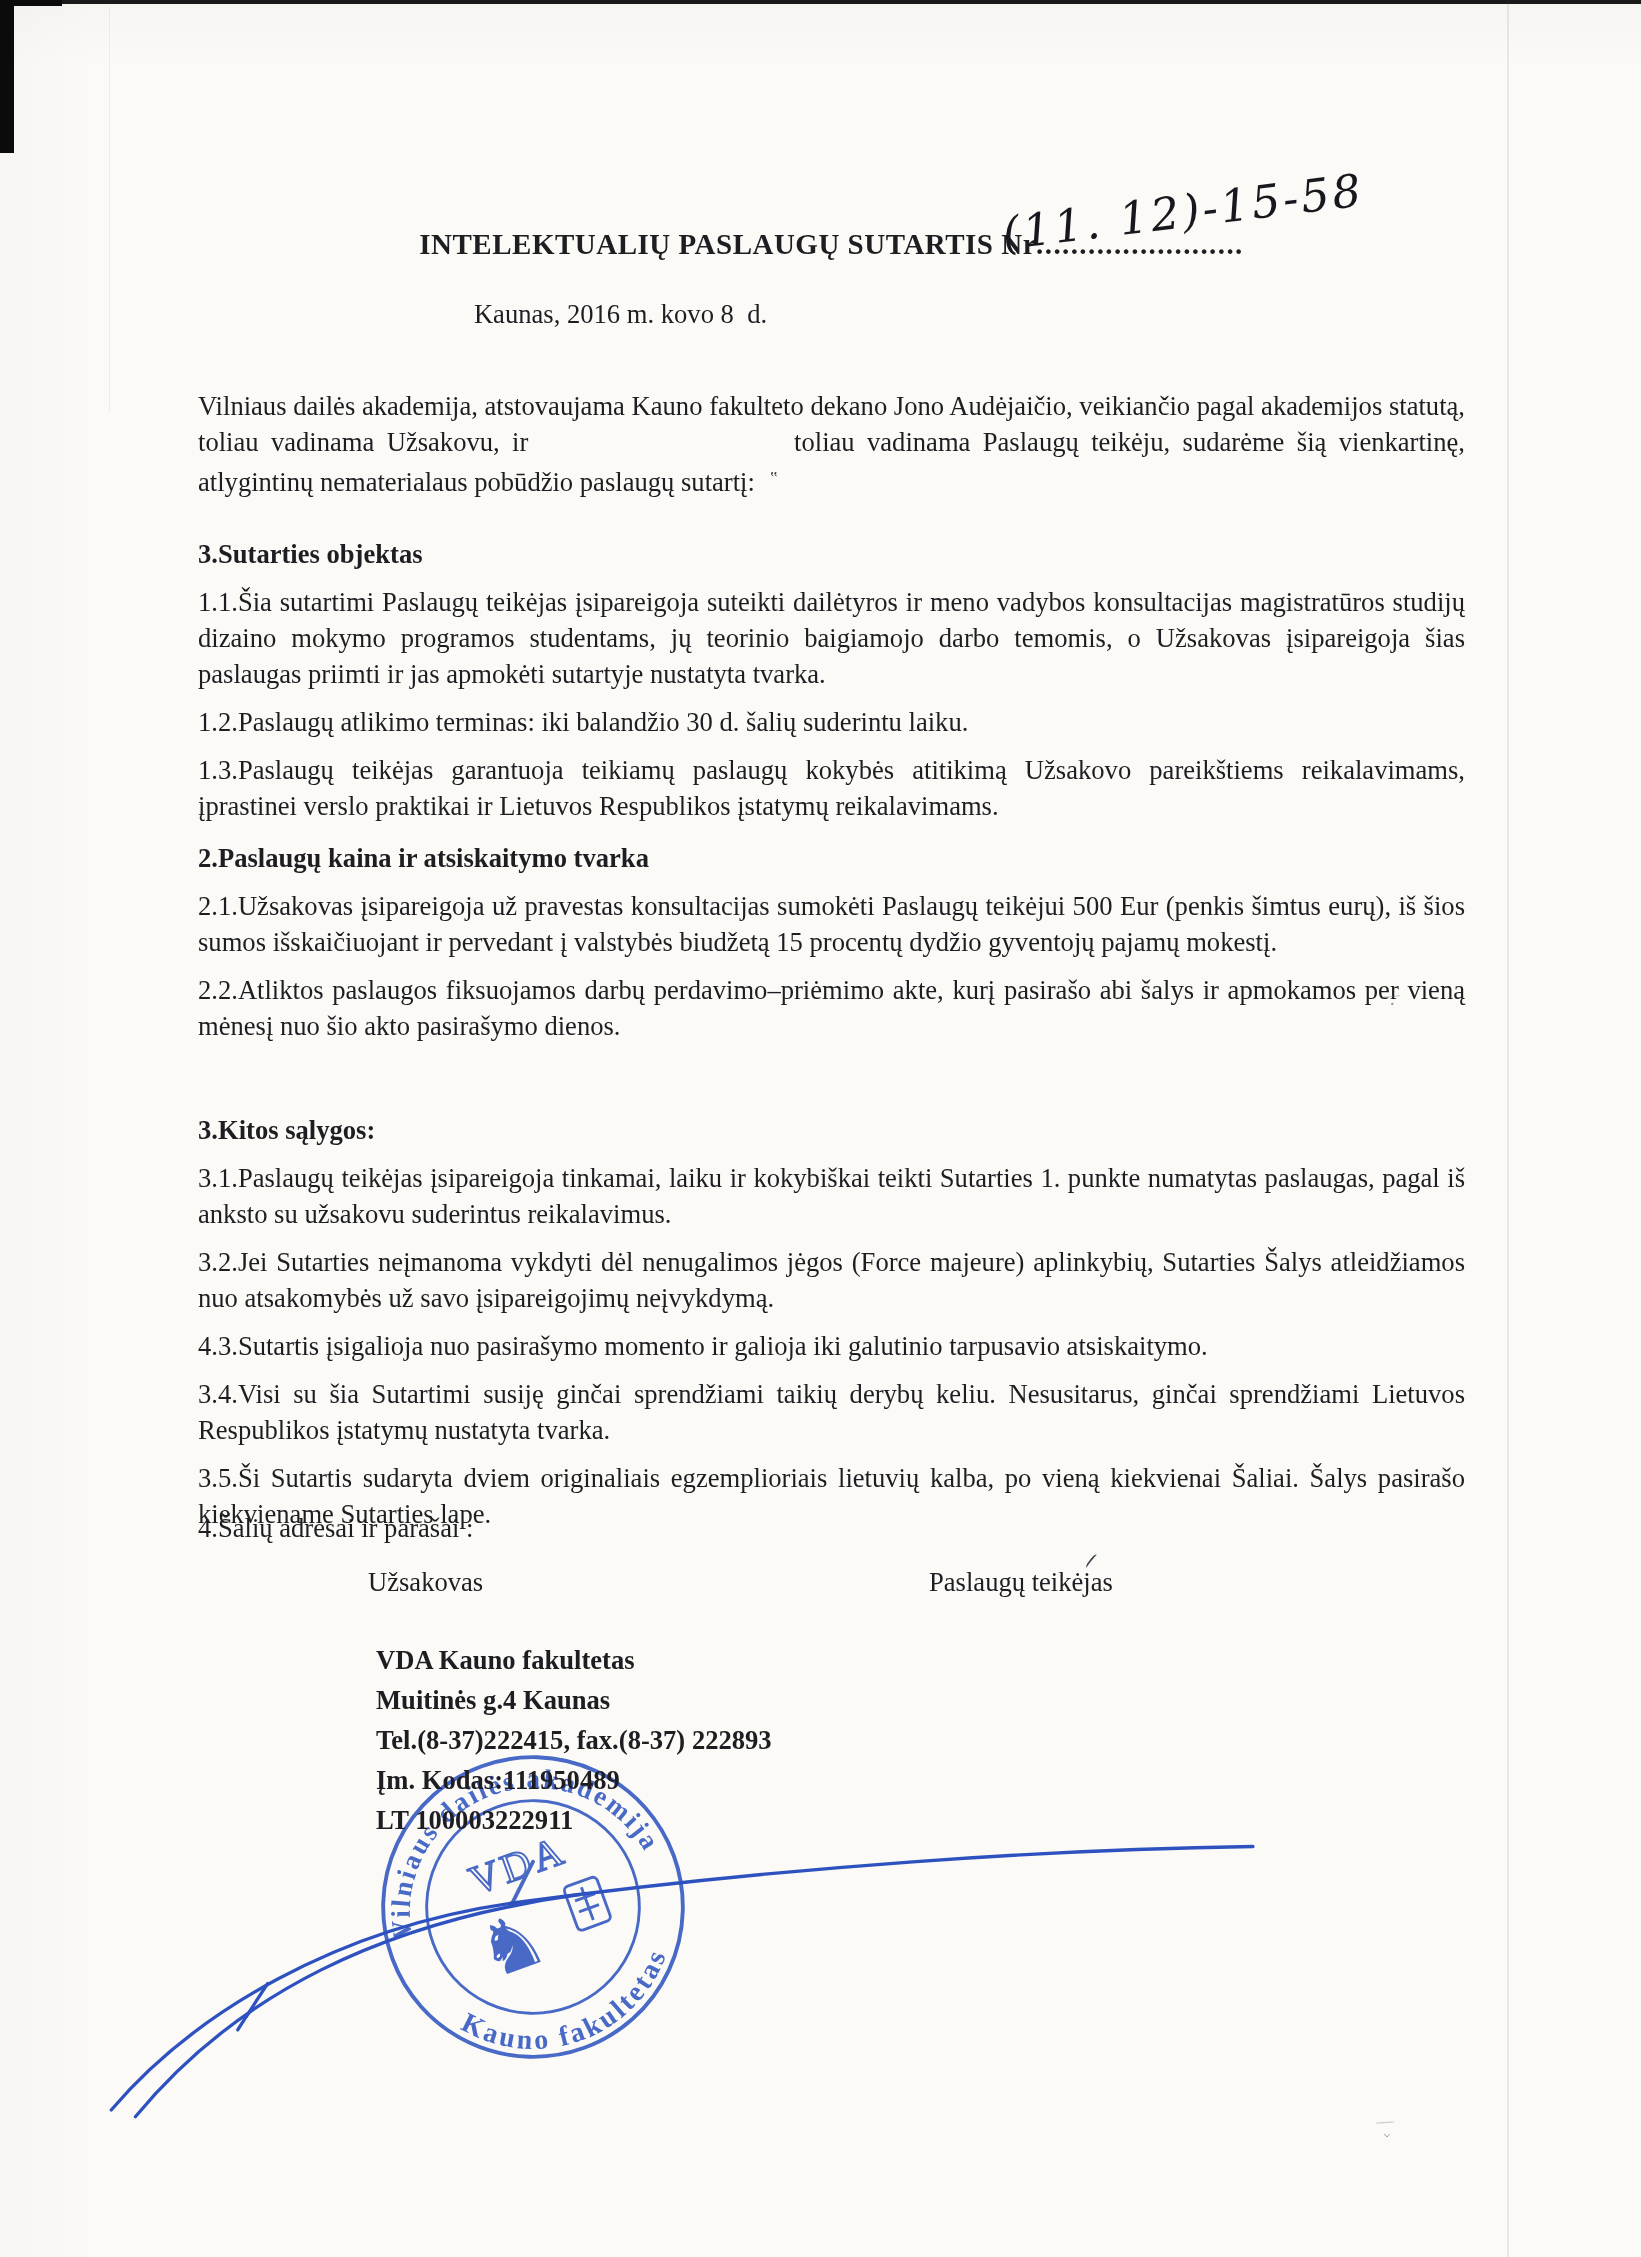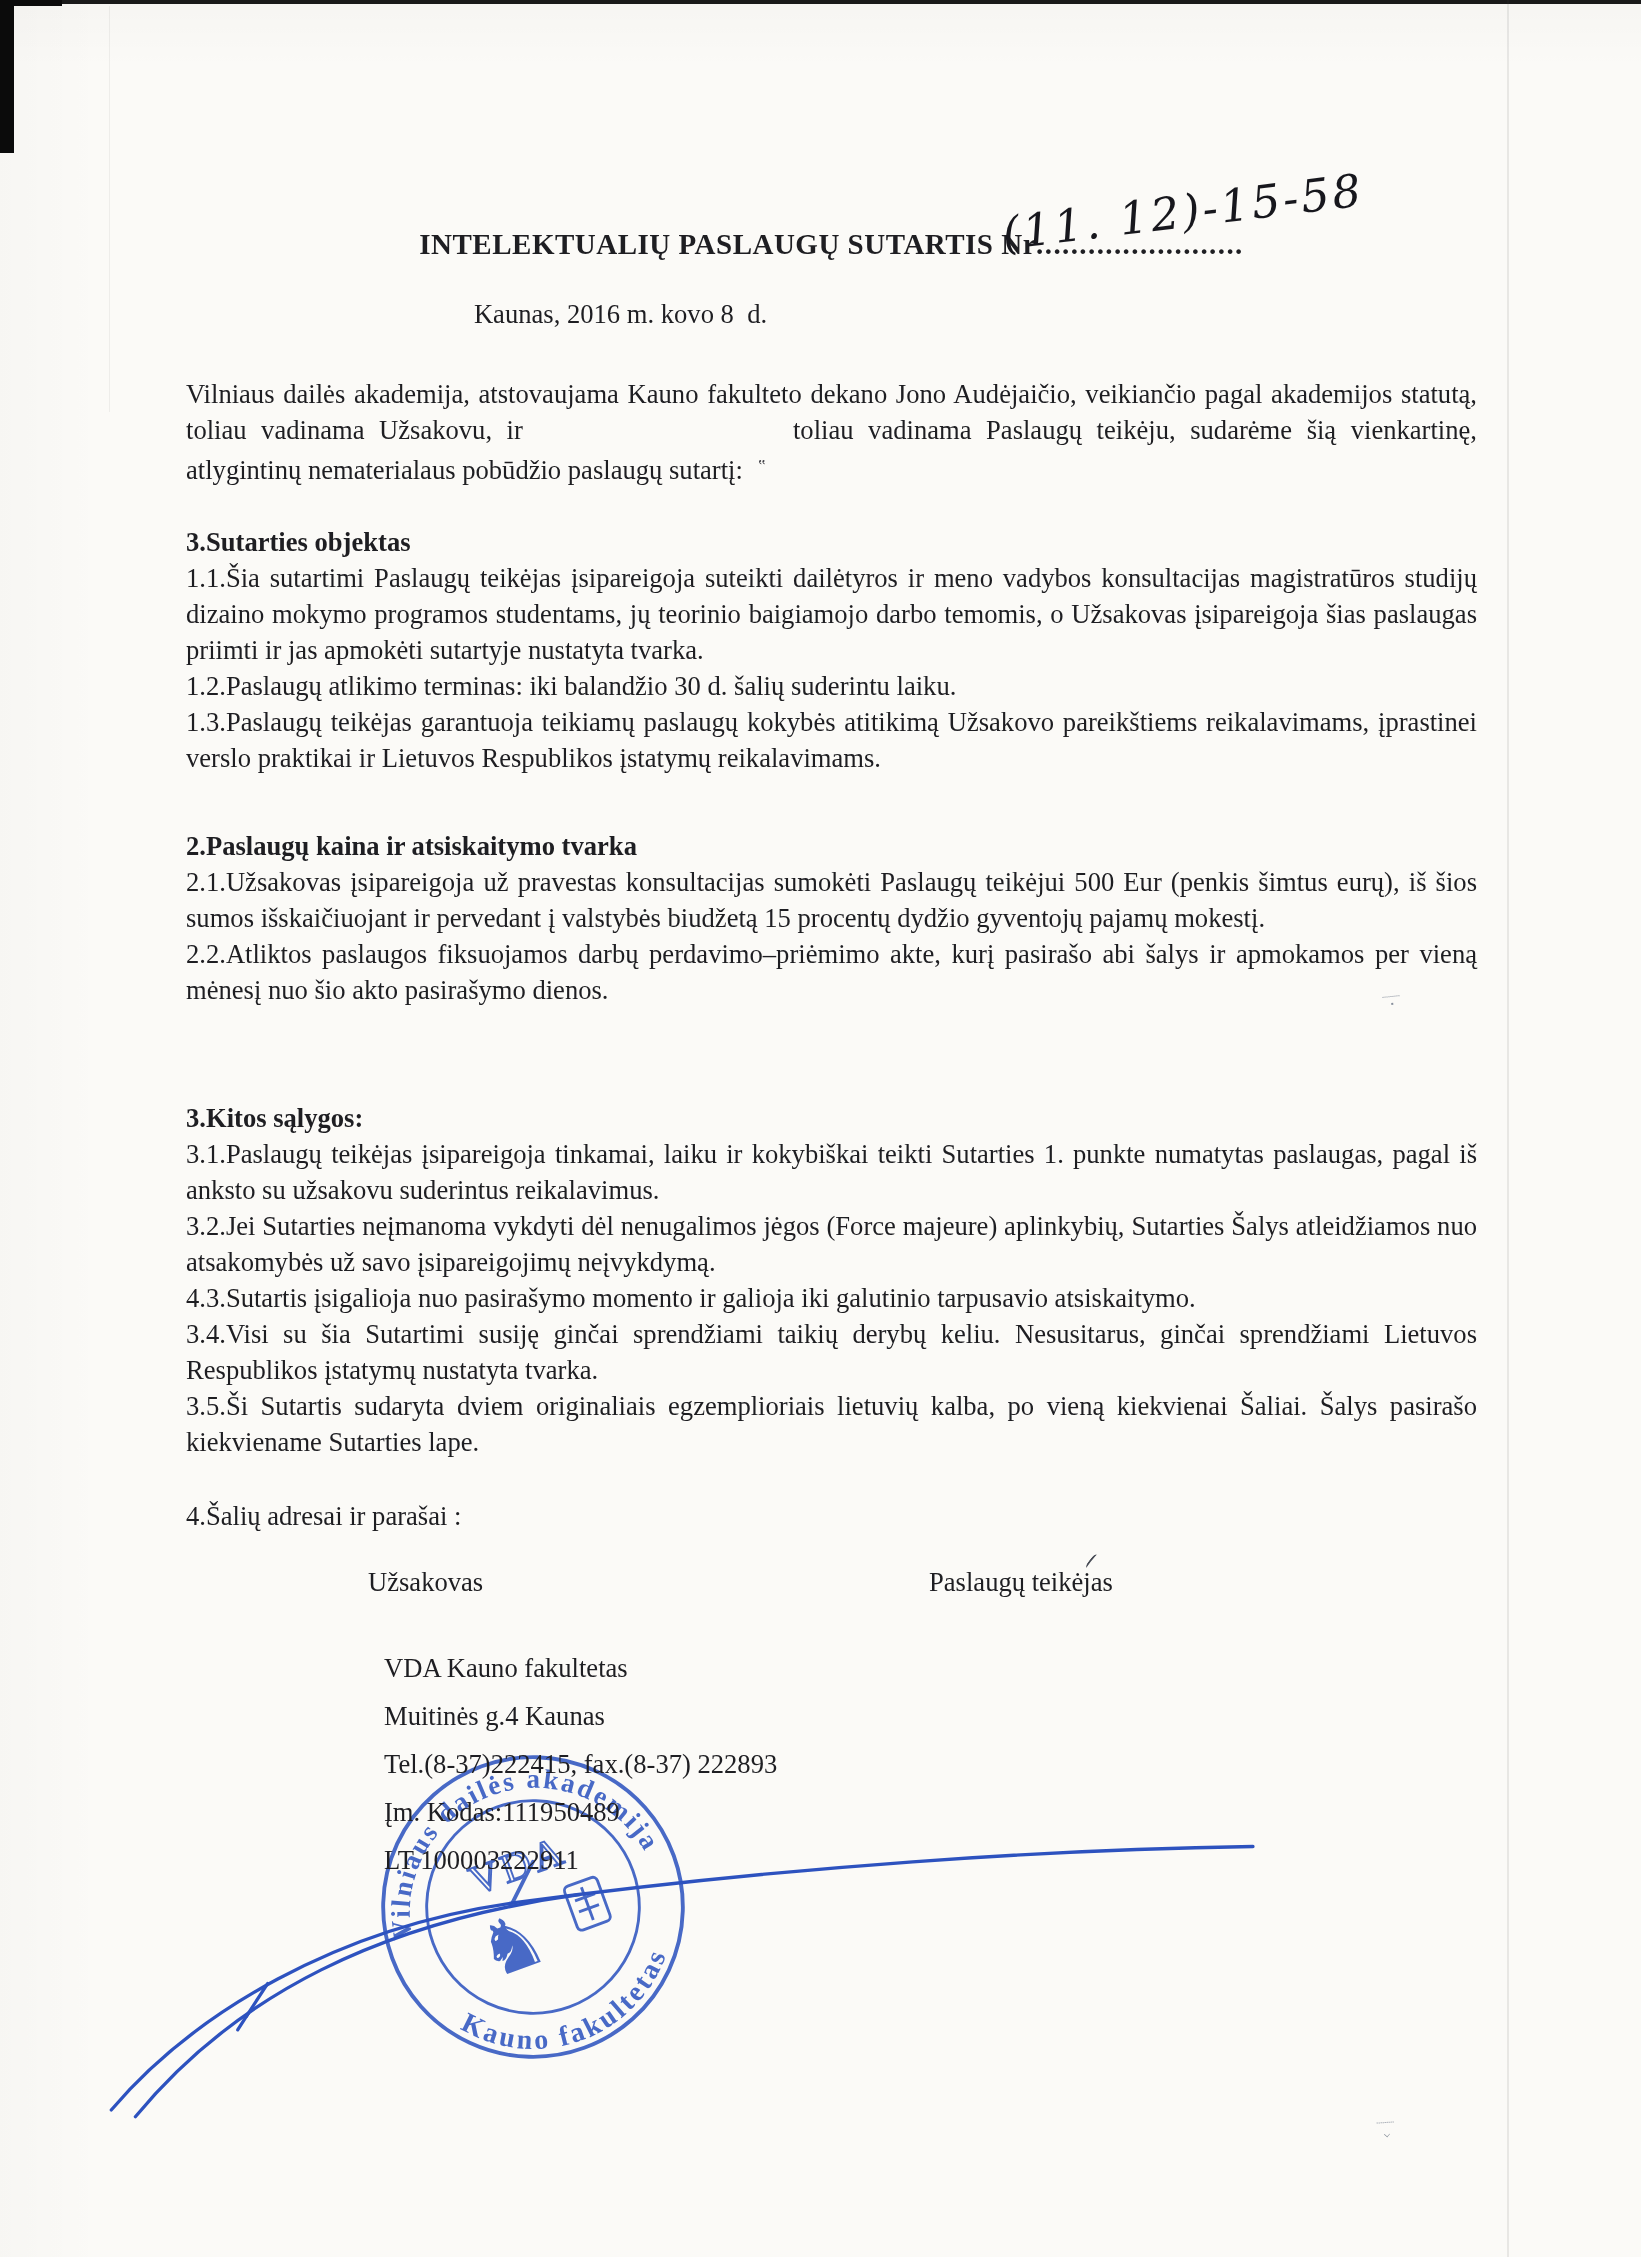--- a/index.html
+++ b/index.html
@@ -15,21 +15,21 @@
     padding-left:44px;
   }
   
   .top-line{position:absolute;left:0;top:0;width:100%;height:3.9px;background:#1a1a1a;}
   .corner-block{position:absolute;left:0;top:0;width:13.5px;height:153px;background:#0b0b0b;}
   .corner-block-wide{position:absolute;left:0;top:0;width:62px;height:5.8px;background:#0b0b0b;}
   .fold-line{position:absolute;left:1507px;top:0;width:1.9px;height:100%;background:rgba(70,70,70,0.10);}
   .left-scan-line{position:absolute;left:109px;top:5.8px;width:1px;height:406px;background:rgba(0,0,0,0.05);}
 
   .blk{position:absolute;left:186px;width:1291px;}
-  .para{margin:0;text-align:justify;font-size:26.6px;line-height:36px;}
+  .para{margin:12px;text-align:justify;font-size:26.6px;line-height:36px;}
   .bold{font-weight:bold;}
 
   .title-block{position:absolute;left:186px;top:228px;width:1291px;text-align:center;
                font-size:29px;font-weight:bold;letter-spacing:0.5px;}
   .title-inner{position:relative;display:inline-block;white-space:nowrap;}
   .dots{position:relative;display:inline-block;letter-spacing:1.4px;font-weight:bold;}
   .handwritten{
     position:absolute;left:-35px;top:-44px;width:386px;
     font-family:"DejaVu Serif", serif;font-style:italic;font-weight:500;
     font-size:45px;letter-spacing:2.9px;color:#17171d;
@@ -38,21 +38,21 @@
   .dateline{position:absolute;left:186px;top:299px;width:869px;text-align:center;
             font-size:26.6px;white-space:pre-wrap;}
 
   .gap{display:inline-block;width:241px;}
   .stray-mark{font-size:16.4px;color:#3a3a40;vertical-align:7.7px;padding-left:15.4px;letter-spacing:1.9px;}
 
   .sig-labels{position:absolute;left:186px;top:1567px;width:1291px;height:39px;font-size:26.6px;}
   .sig-labels .client{position:absolute;left:182px;font-family:Liberation Serif, serif;}
   .sig-labels .provider{position:absolute;left:743px;}
   .address{position:absolute;left:372px;top:1638px;width:676px;font-size:26.6px;line-height:36px;z-index:3;}
-  .address div{margin:12px;}
+  .address div{margin:4px;font-weight:bold;}
 
   .stamp{position:absolute;left:359px;top:1733px;width:348px;height:348px;z-index:2;opacity:0.88;}
   .signature-svg{position:absolute;left:58px;top:1777px;width:1255px;height:415px;z-index:4;}
 
   .pen-mark{position:absolute;left:1089px;top:1553px;width:3.9px;height:17.4px;
             border-left:2.9px solid #474b55;border-radius:45%;transform:rotate(38deg);}
   .noise-a{position:absolute;left:1383px;top:996px;width:17.4px;height:9.7px;
            border-top:1.9px dotted #6b7586;transform:rotate(-6deg);opacity:0.8;}
   .noise-a::after{content:"";position:absolute;left:7.7px;top:5.8px;width:1.9px;height:1.9px;background:#6b7586;}
   .noise-b{position:absolute;left:1377px;top:2122px;width:17.4px;height:9.7px;

